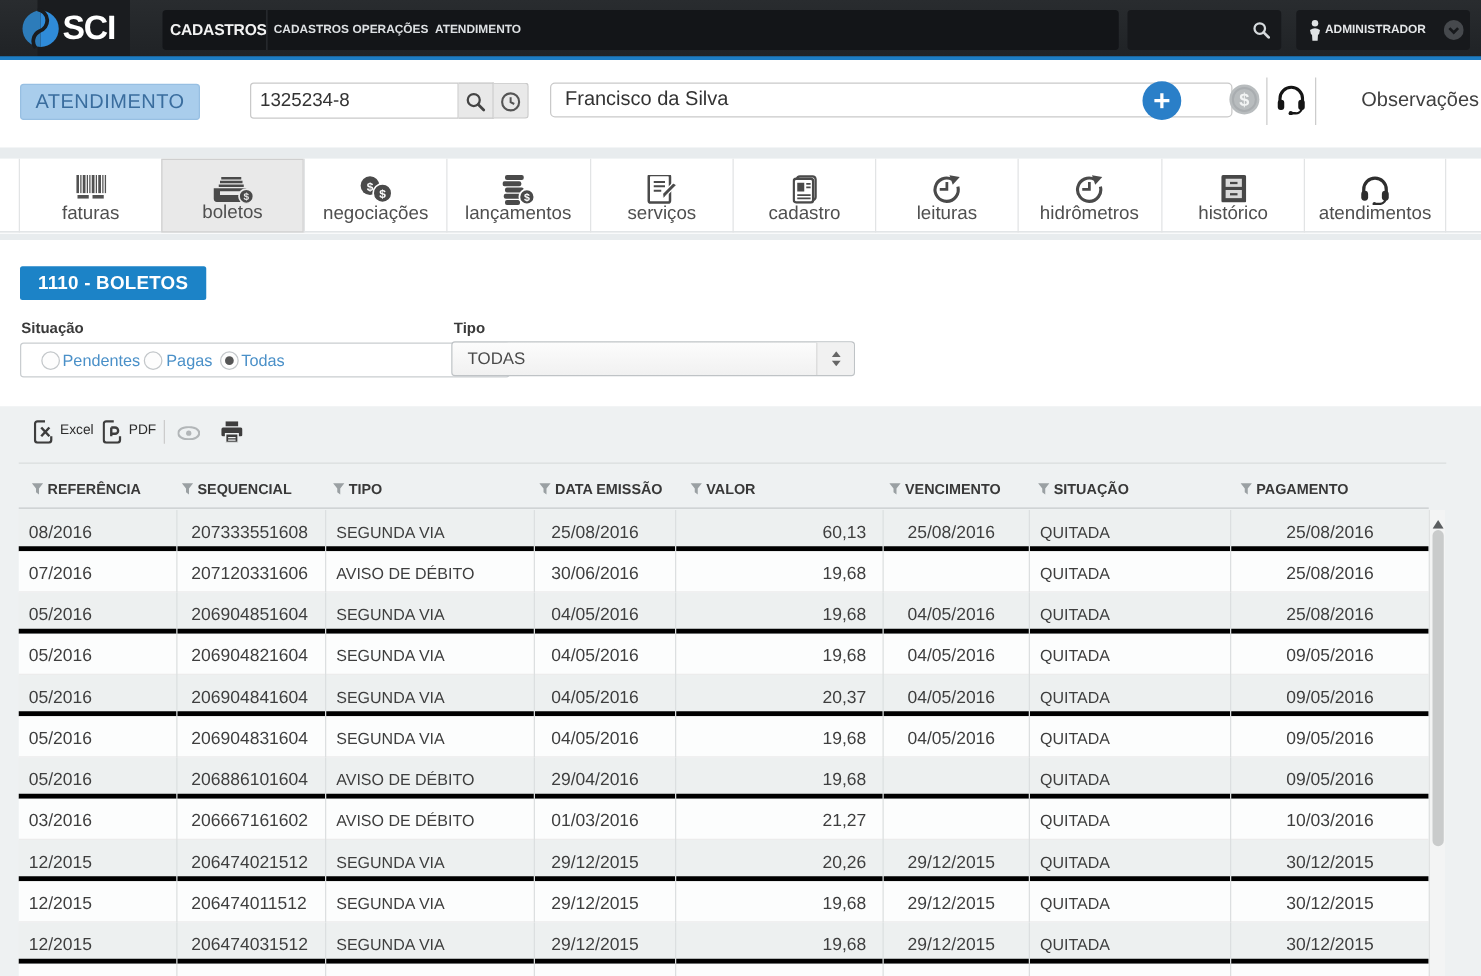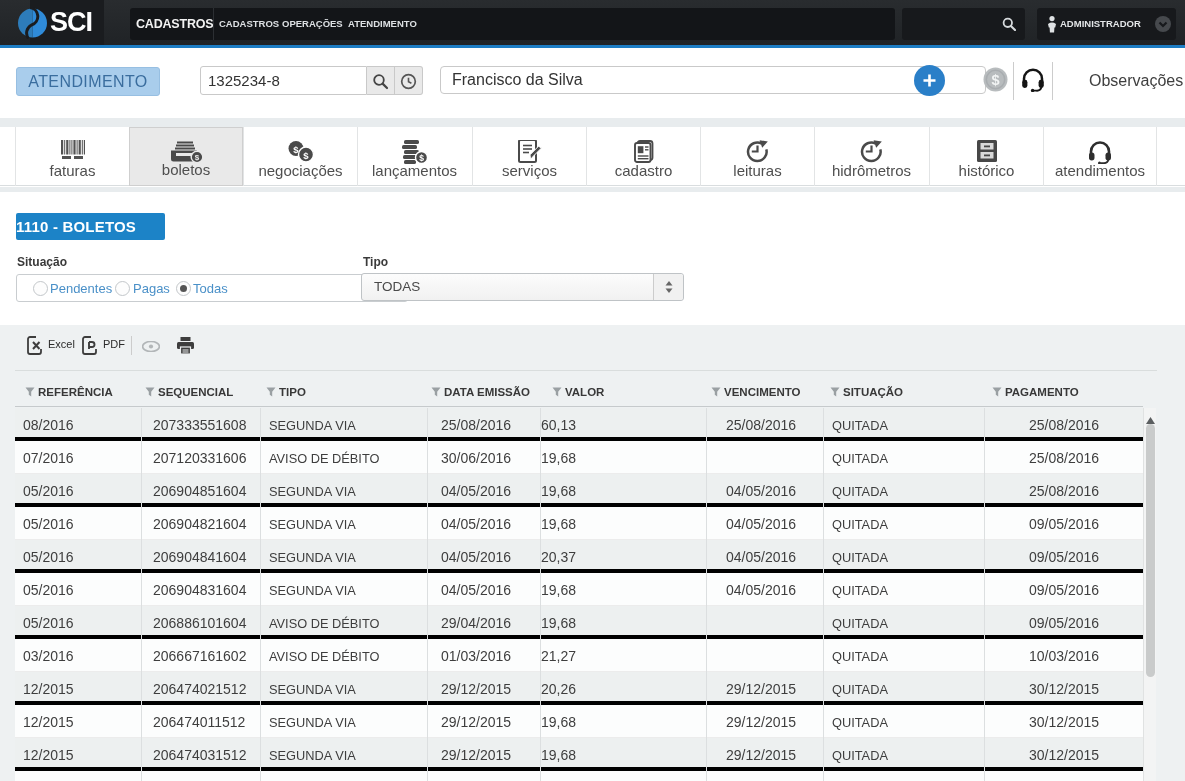--- a/index.html
+++ b/index.html
@@ -30,21 +30,21 @@
 
 #gap1{position:absolute;left:0;top:118px;width:1185px;height:9px;background:#e8ecee}
 #tabbar{position:absolute;left:0;top:127px;width:1185px;height:59px;background:#fff;border-bottom:1px solid #d9dddf}
 .tab{position:absolute;top:0;width:114px;height:59px;border-left:1px solid #e2e4e5}
 .tab .lbl{position:absolute;left:0;bottom:7px;width:100%;text-align:center;font-size:15px;color:#4f4f4f}
 .tab .ico{position:absolute;left:0;top:13px;width:100%;text-align:center;line-height:0}
 #tabsel{background:#e9e9e9;border:1px solid #cfcfcf}
 #gap2{position:absolute;left:0;top:187px;width:1185px;height:5px;background:#e8ecee}
 
 #filtsec{position:absolute;left:0;top:192px;width:1185px;height:133px;background:#fff}
-#badge{position:absolute;left:16px;top:21px;width:149px;height:27px;background:#1c83c7;border-radius:2px;color:#fff;font-weight:bold;font-size:15px;text-align:left;line-height:27px;letter-spacing:.2px}
+#badge{position:absolute;left:16px;top:21px;width:149px;height:27px;background:#1c83c7;border-radius:2px;color:#fff;font-weight:bold;font-size:15px;text-align:center;line-height:27px;letter-spacing:.2px}
 .flabel{position:absolute;top:63px;font-size:12px;font-weight:bold;color:#3a3a3a}
 #radiobox{position:absolute;left:16px;top:82px;width:392px;height:28px;background:#fff;border:1px solid #c9cdd0;border-radius:3px}
 .radio{position:absolute;top:6px;width:15px;height:15px;border:1px solid #c3c7ca;border-radius:50%;background:#fdfdfd}
 .radio .dot{position:absolute;left:3px;top:3px;width:7px;height:7px;border-radius:50%;background:#555}
 .rlbl{position:absolute;top:0;line-height:28px;font-size:13px;color:#4a90c8}
 #selbox{position:absolute;left:361px;top:81px;width:323px;height:28px;background:linear-gradient(#fcfcfc,#f1f1f1);border:1px solid #bfc3c6;border-radius:3px}
 #selbox .txt{position:absolute;left:12px;top:0;line-height:26px;font-size:13.5px;color:#4a4a4a}
 #selspin{position:absolute;right:0;top:0;width:30px;height:26px;border-left:1px solid #ccc;background:#f1f1f1;border-radius:0 3px 3px 0}
 
 #graysec{position:absolute;left:0;top:325px;width:1185px;height:456px;background:#eef1f2}
@@ -56,21 +56,21 @@
 .row{position:absolute;left:15px;width:1128px;height:33px}
 .gray{background:#edf0f0;border-bottom:4px solid #000000}
 .white{background:#fcfdfd;border-bottom:1px solid #ececec}
 .c{position:absolute;top:0;height:33px;line-height:35px;font-size:14px;color:#3e3e3e;white-space:nowrap}
 .c.b3,.c.b7{font-size:12.8px}
 .b2,.b3,.b4,.b5,.b6,.b7,.b8{border-left:1px solid #dcdfe0}
 .b1{left:0;width:126px;padding-left:8px}
 .b2{left:126px;width:119px;padding-left:11px}
 .b3{left:245px;width:167px;padding-left:8px}
 .b4{left:412px;width:113px;padding-left:13px}
-.b5{left:525px;width:166px;padding-right:13px}
+.b5{left:525px;width:166px;text-align:right;padding-right:13px}
 .b6{left:691px;width:117px;padding-left:19px}
 .b7{left:808px;width:161px;padding-left:8px}
 .b8{left:969px;width:159px;text-align:center}
 
 #sbar{position:absolute;left:1143px;top:408px;width:13px;height:373px;background:#f3f4f4;border-left:1px solid #e0e2e2}
 #sarrow{position:absolute;left:0;top:2px;width:13px;height:12px;text-align:center}
 #sthumb{position:absolute;left:2px;top:16px;width:9px;height:253px;background:#c9cbcb;border-radius:5px}
 </style>
 </head>
 <body>

